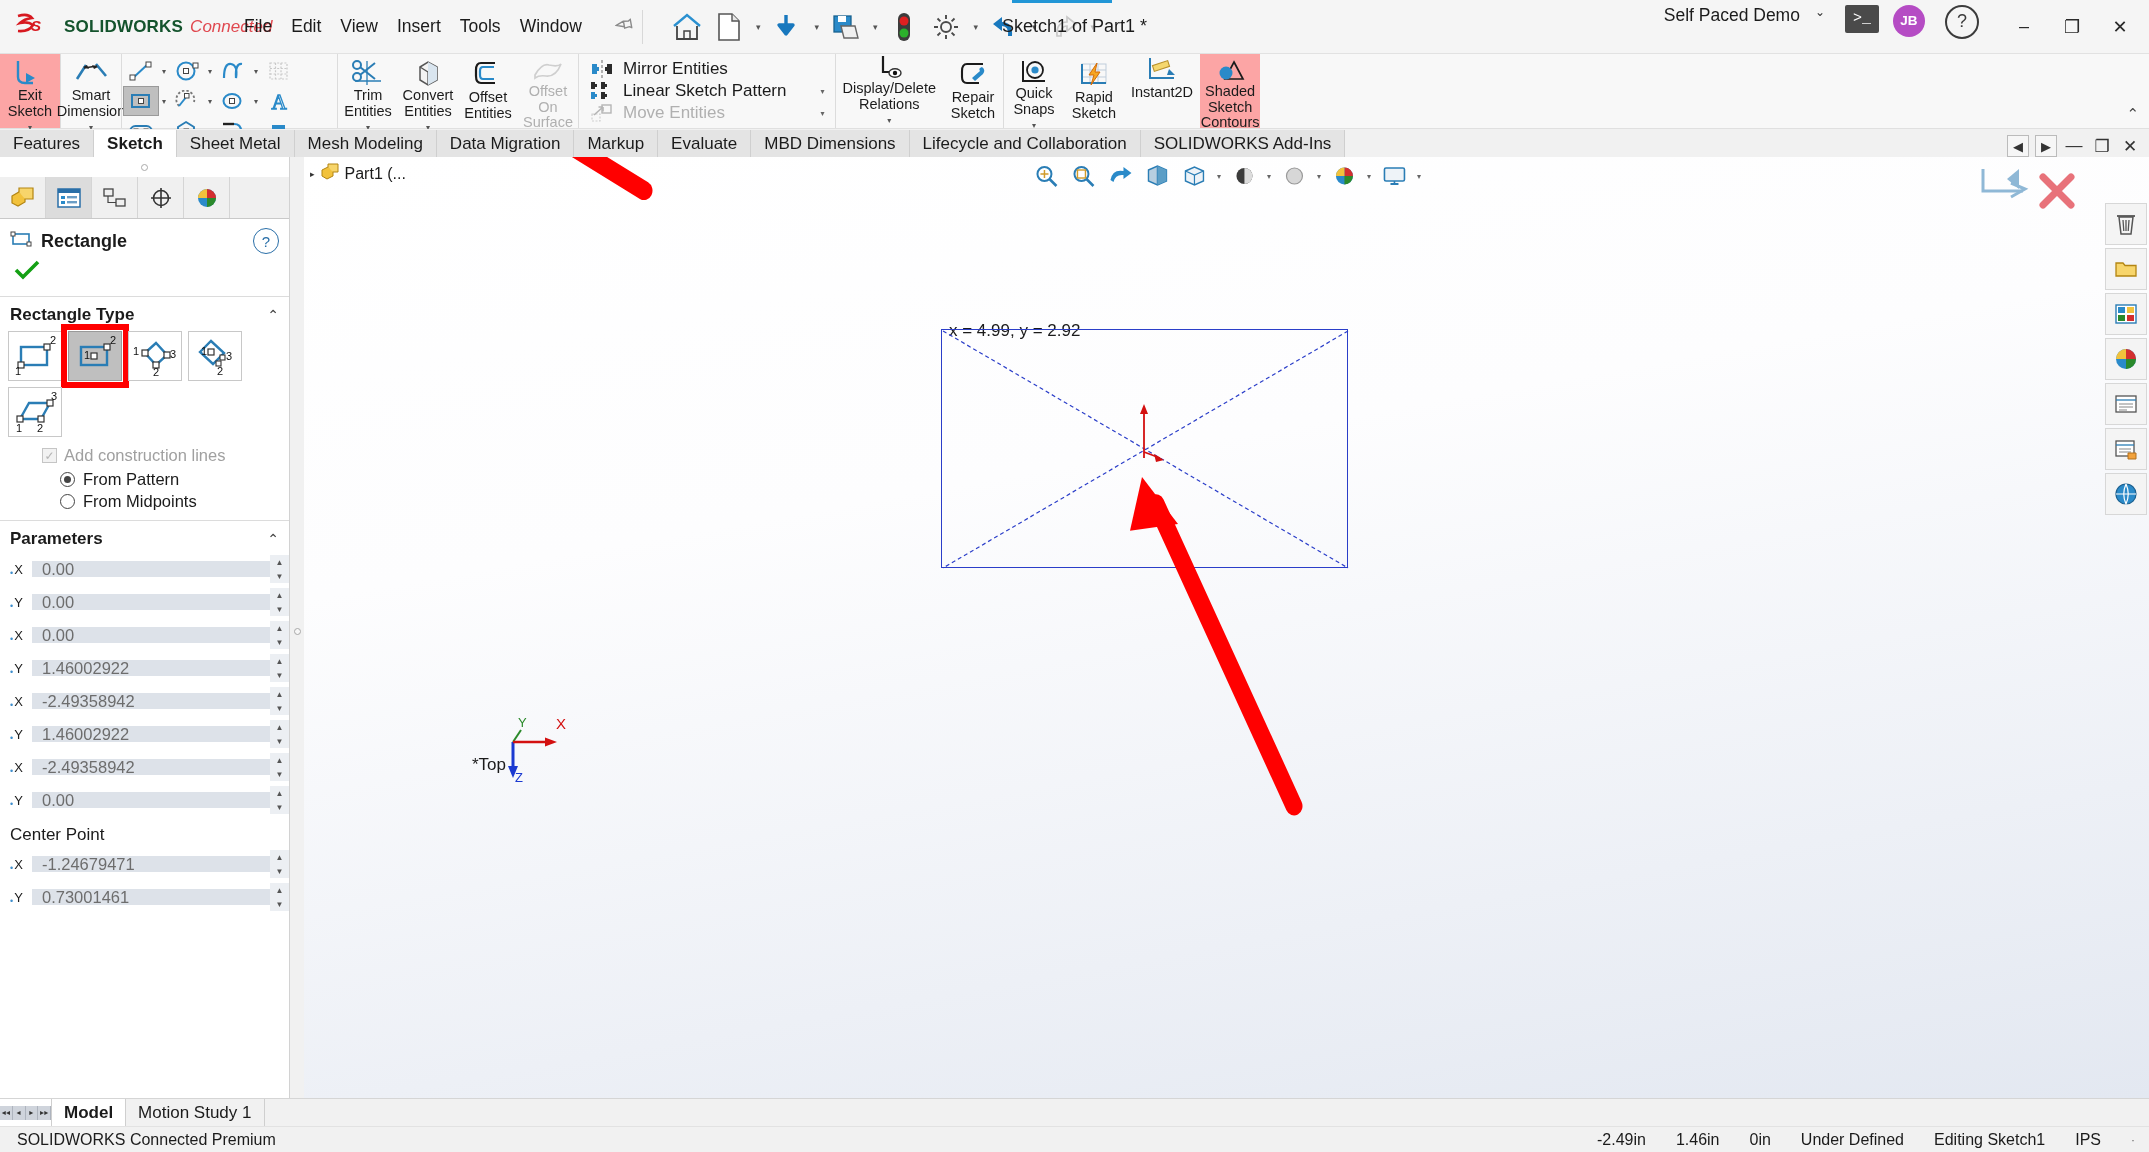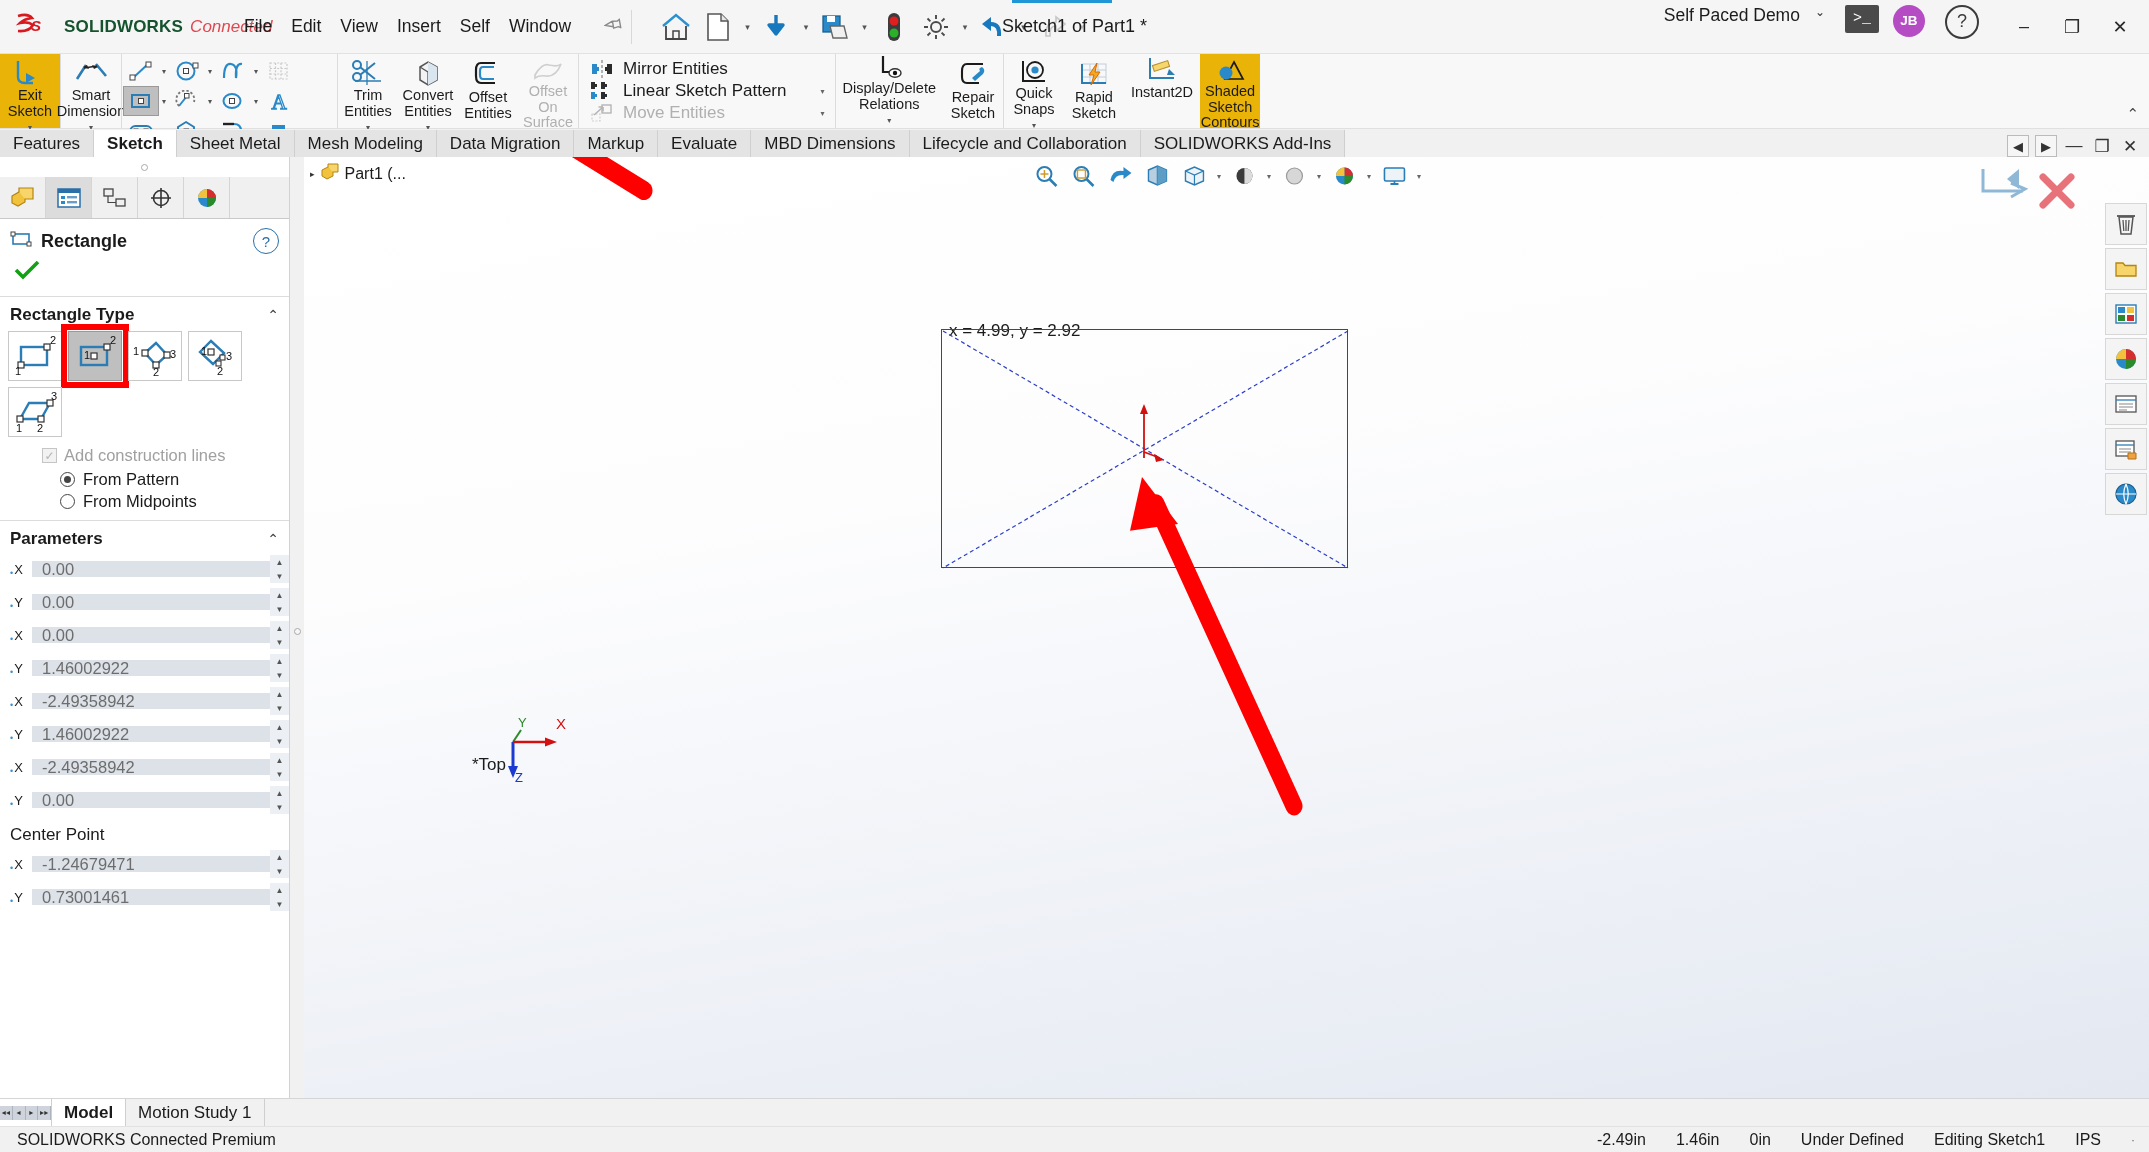--- a/index.html
+++ b/index.html
@@ -45,21 +45,21 @@
   .blue-tab-mark{position:absolute; left:1012px; top:0; width:100px; height:3px; background:#2196d6;}
 
   
   .ribbon { flex:0 0 75px; background:#f8f8f8; display:flex; align-items:stretch; border-bottom:1px solid #e0e0e0; height:75px;}
   .rgroup { display:flex; align-items:stretch; position:relative; }
   .rgroup + .rgroup { border-left:1px solid #dcdcdc; }
   .rbig {
     width:60px; display:flex; flex-direction:column; align-items:center; justify-content:flex-start;
     padding-top:5px; font-size:14.5px; line-height:15.5px; text-align:center; color:#1b1b1b; cursor:default;
   }
-  .rbig.active { background:#eab308; }
+  .rbig.active { background:#fca5a5; }
   .rbig.disabled { color:#b0b0b0; }
   .rbig .ic { height:30px; display:flex; align-items:center; justify-content:center; margin-bottom:1px;}
   .rbig .lbl { white-space:pre-line; }
   .rbig .dd { font-size:8px; color:#555; margin-top:1px;}
   .wide { width:auto; padding:0 7px; }
 
   .sketchgrid { display:flex; flex-wrap:wrap; align-content:flex-start; width:215px; padding:2px 0 0 2px;}
   .sg-cell { display:flex; align-items:center; height:30px; }
   .sg-ic { width:34px; height:28px; display:flex; align-items:center; justify-content:center; }
   .sg-ic.sel { background:#bfbfbf; outline:1px solid #9a9a9a; }
@@ -177,21 +177,21 @@
       </span>
       <span class="sw-name">SOLIDWORKS</span>
       <span class="sw-conn">Connected</span>
     </div>
 
     <div class="menubar">
       <span class="mi">File</span>
       <span class="mi">Edit</span>
       <span class="mi">View</span>
       <span class="mi">Insert</span>
-      <span class="mi">Self</span>
+      <span class="mi">Tools</span>
       <span class="mi">Window</span>
       <span class="pin-icon">
         <svg width="16" height="16" viewBox="0 0 16 16">
             <path d="M9 1 L15 7 L12.5 7.5 L9.5 11.5 L4.5 6.5 L8.5 3.5 Z M4.5 6.5 L1 14 L8.5 10.5" fill="none" stroke="#8a8a8a" stroke-width="1.4"></path>
           </svg>
       </span>
     </div>
 
     <div class="tb-sep"></div>
 

